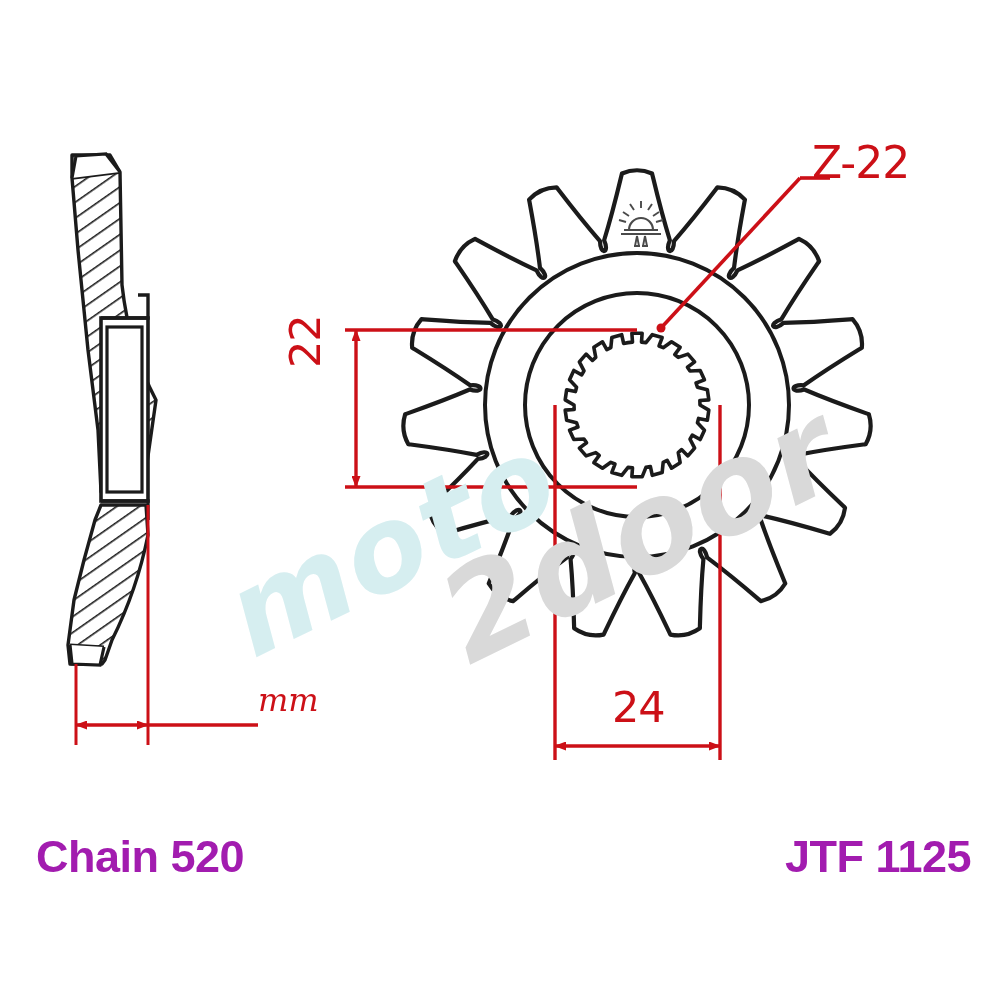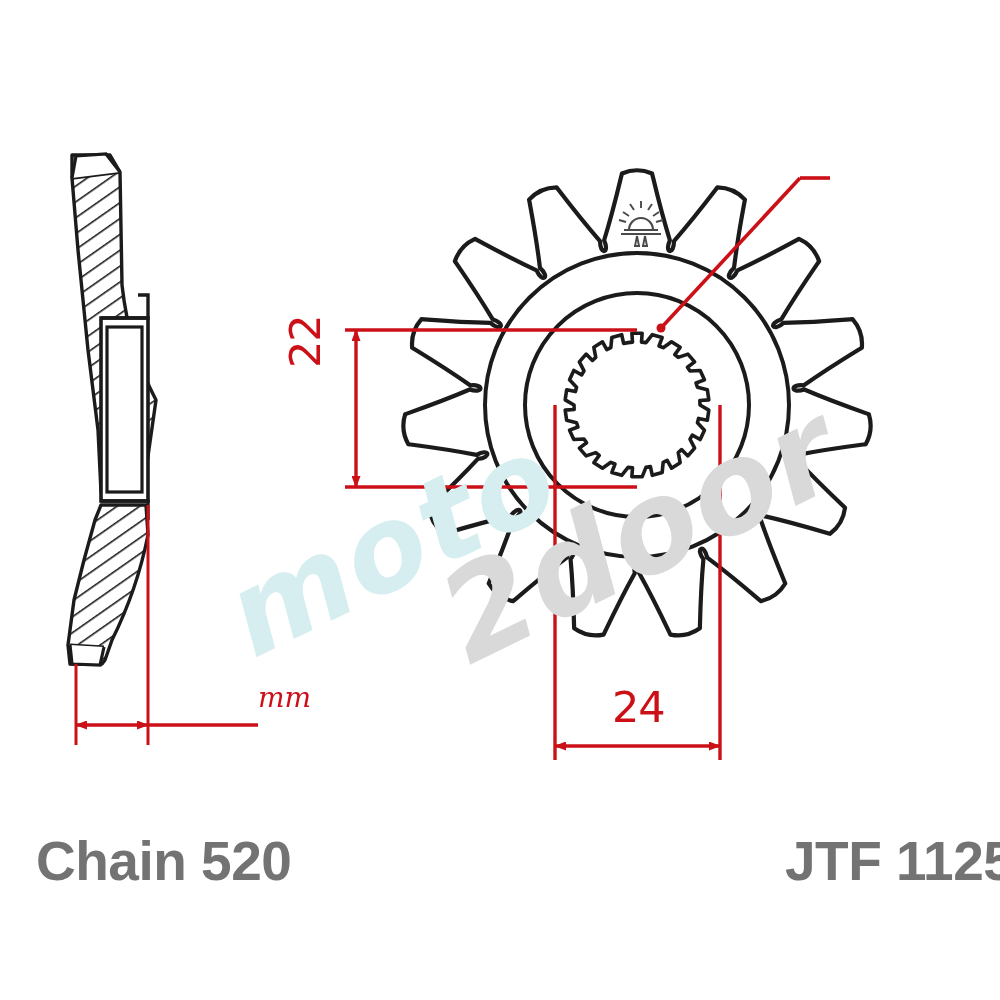--- a/index.html
+++ b/index.html
@@ -72,31 +72,31 @@
     top: 668px;
     font-size: 44px;
     font-style: italic;
     font-family: "DejaVu Serif", serif;
     letter-spacing: -1px;
   }
 
   #label-mm {
     left: 258px;
     top: 684px;
-    font-size: 28px;
+    font-size: 32px;
     font-style: italic;
     font-family: "DejaVu Serif", serif;
     text-align: center;
   }
 
   .title-text {
-    color: #737373;
+    color: #a21caf;
     font-family: "Liberation Sans", sans-serif;
     font-weight: 700;
-    font-size: 55px;
+    font-size: 45px;
     letter-spacing: -0.5px;
   }
 
   #label-chain {
     left: 36px;
     top: 834px;
   }
 
   #label-part {
     left: 785px;
@@ -243,20 +243,21 @@
       <line x1="661" y1="328" x2="800" y2="178" stroke="#cc1017" stroke-width="3.6"></line>
       <line x1="800" y1="178" x2="830" y2="178" stroke="#cc1017" stroke-width="3.6"></line>
       <circle cx="661" cy="328" r="4.5" fill="#cc1017"></circle>
     </g>
 
   </svg>
 
   <div class="wm" id="wm-moto">moto</div>
   <div class="wm" id="wm-2door">2door</div>
 
+  <div class="label dim-text" id="label-z22">Z-22</div>
 
   <div class="label dim-text" id="label-22">22</div>
 
   <div class="label dim-text" id="label-24">24</div>
 
 
   <div class="label dim-text" id="label-mm">mm</div>
 
   <div class="label title-text" id="label-chain">Chain 520</div>
 

